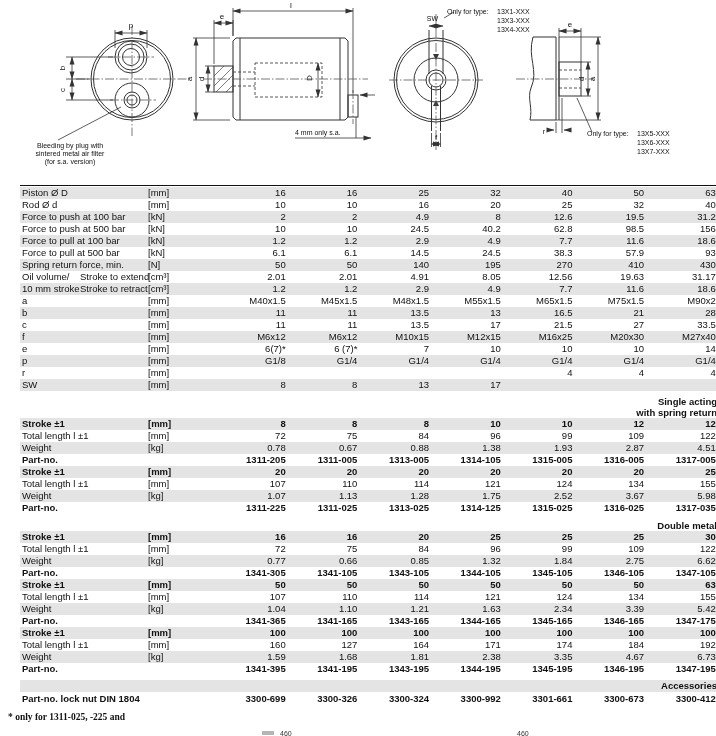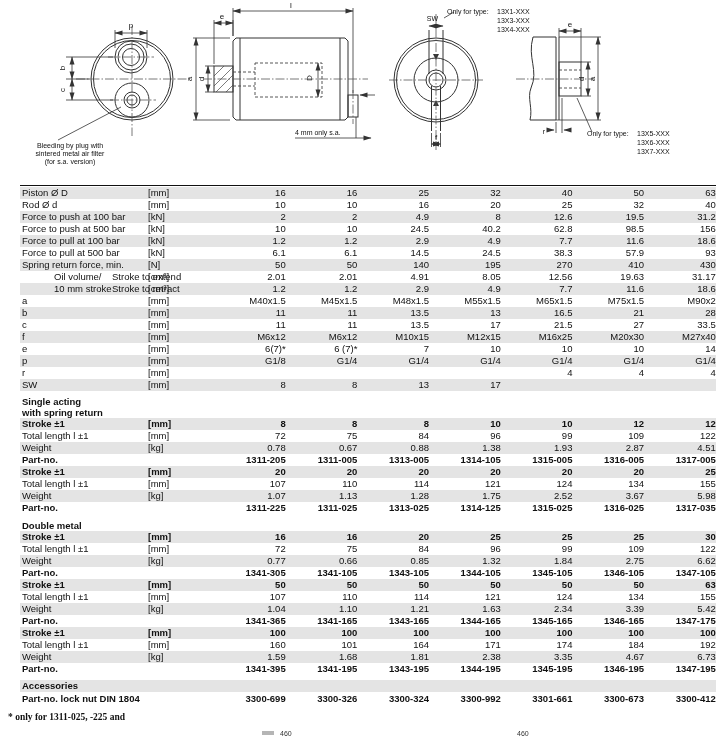--- a/index.html
+++ b/index.html
@@ -11,24 +11,24 @@
   .drawing .thin{stroke:#444;stroke-width:0.7;fill:none;}
   .drawing .cl{stroke:#555;stroke-width:0.8;fill:none;stroke-dasharray:9 2 1.5 2;}
   .drawing .dash{stroke:#444;stroke-width:0.9;fill:none;stroke-dasharray:3 2;}
   .drawing .dim{stroke:#333;stroke-width:0.8;fill:none;}
   .spec-table{position:absolute;left:20px;top:185px;width:697px;border-top:1px solid #111;padding-top:1px;}
   .trow{display:grid;grid-template-columns:128px 66px repeat(7,71.7px);height:12px;line-height:12px;
         font-size:9.5px;white-space:nowrap;}
   .trow.shaded{background:#e4e4e4;}
   .trow.bold{font-weight:bold;}
   .c-label{padding-left:2px;text-align:left;}
-  .lbl-main{display:inline-block;width:58px;margin-left:32px;}
+  .lbl-main{display:inline-block;width:58px;}
   .c-unit{text-align:left;}
   .c-val{text-align:right;}
-  .sec-header{font-size:9.5px;font-weight:bold;height:11px;line-height:11px;padding-left:2px;}
+  .sec-header{font-size:9.5px;font-weight:bold;height:11px;line-height:11px;padding-left:2px;text-align:right;}
   .sec-header.band{background:#e4e4e4;height:12px;line-height:12px;margin-bottom:1px;}
   .footnote{position:absolute;left:8px;top:712px;font-size:9.5px;font-weight:bold;line-height:10.5px;font-family:Liberation Serif, serif;}
   .footnote .l2{padding-left:6px;margin-top:46px;}
   .frag{position:absolute;top:730px;font-size:7px;color:#333;}
   .frag-dash{position:absolute;left:262px;top:731px;width:12px;height:4px;background:#b5b5b5;}
 </style>
 </head>
 <body>
 
 <div class="page">
@@ -568,21 +568,21 @@
         <div class="c-val">100</div>
         <div class="c-val">100</div>
         <div class="c-val">100</div>
         <div class="c-val">100</div>
         <div class="c-val">100</div>
       </div>
       <div class="trow">
         <div class="c-label">Total length l ±1</div>
         <div class="c-unit">[mm]</div>
         <div class="c-val">160</div>
-        <div class="c-val">101</div>
+        <div class="c-val">127</div>
         <div class="c-val">164</div>
         <div class="c-val">171</div>
         <div class="c-val">174</div>
         <div class="c-val">184</div>
         <div class="c-val">192</div>
       </div>
       <div class="trow shaded">
         <div class="c-label">Weight</div>
         <div class="c-unit">[kg]</div>
         <div class="c-val">1.59</div>

